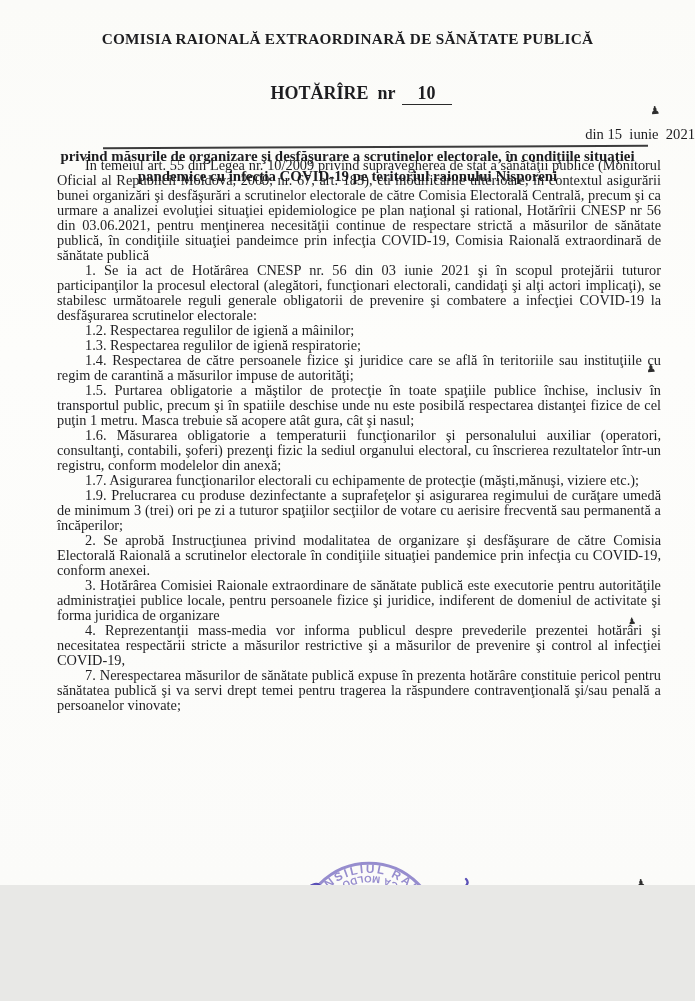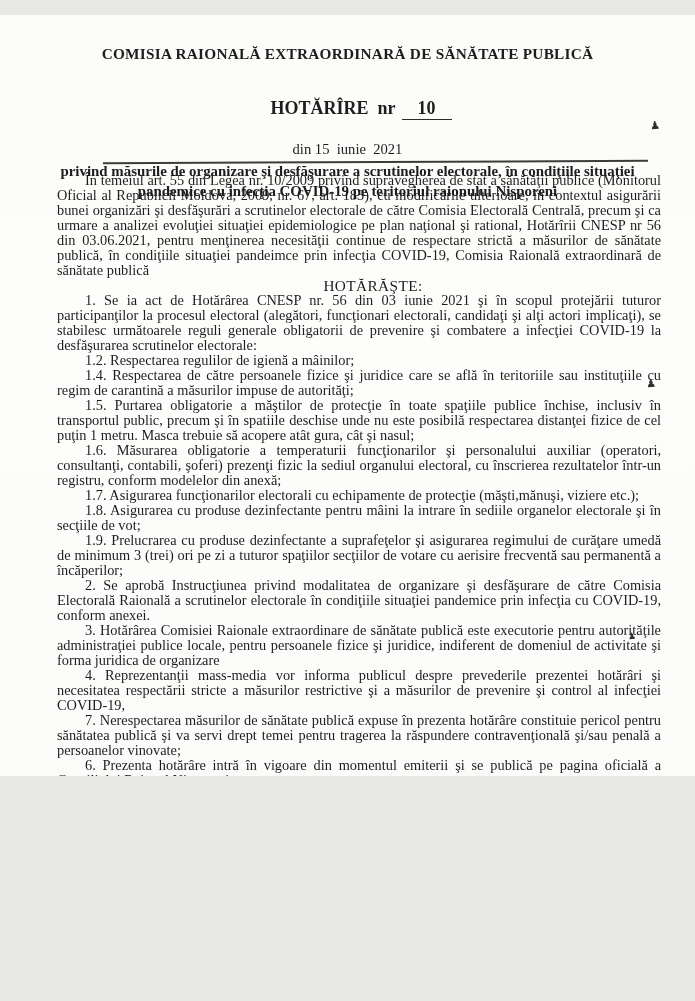--- a/index.html
+++ b/index.html
@@ -1,29 +1,29 @@
 <!DOCTYPE html>
 <html><head>
 <meta charset="utf-8">
 <style>
   html,body{margin:0;padding:0;background:#e8e8e6;}
   .page{
     position:relative;
-    width:695px;height:761px;
-    margin:15px auto;
+    width:695px;height:885px;
+    margin:0 auto;
     background:linear-gradient(180deg,#fbfbf8 0%,#fdfdfb 40%,#fbfbf9 100%);
     font-family:"Liberation Serif","DejaVu Serif",serif;
     color:#1d1d20;
     overflow:hidden;
   }
   .header{position:absolute;top:30px;left:0;right:0;text-align:center;}
   .org-title{font-weight:bold;font-size:15.3px;letter-spacing:.25px;white-space:pre-wrap;}
   .decision-line{margin-top:14px;font-weight:bold;font-size:18px;white-space:pre-wrap;}
   .nr-num{display:inline-block;border-bottom:1.6px solid #2a2a2a;padding:0 16px;margin-left:6px;}
-  .date-line{font-size:14.6px;margin-top:0;white-space:pre-wrap;}
+  .date-line{font-size:14.6px;margin-top:0;white-space:pre-wrap;text-align:right;}
   .subject{font-weight:bold;font-size:14.9px;margin-top:4px;line-height:19.5px;}
   .rule{position:absolute;top:146px;left:103px;width:545px;height:2px;background:#3c3c3c;transform:rotate(-.25deg);}
   .body{
     position:absolute;top:158px;left:57px;width:604px;
     font-size:14.35px;line-height:15px;text-align:justify;
   }
   .body p{margin:0;text-indent:28px;}
   .resolution{ text-align:center;text-indent:0;font-size:15.3px;letter-spacing:.4px;margin:0;}
   .sign-block{position:absolute;top:894px;left:165px;font-weight:bold;font-size:15px;line-height:21px;z-index:3;}
   .sign-row{display:flex;}
@@ -54,34 +54,32 @@
     <div class="subject">
       <div>privind măsurile de organizare şi desfăşurare a scrutinelor electorale, în condiţiile situaţiei</div>
       <div>pandemice cu infecţia COVID-19 pe teritoriul raionului Nisporeni</div>
     </div>
   </div>
 
   <div class="rule"></div>
 
   <div class="body">
     <p>În temeiul art. 55 din Legea nr. 10/2009 privind supravegherea de stat a sănătăţii publice (Monitorul Oficial al Republicii Moldova, 2009, nr. 67, art. 183), cu modificările ulterioare, în contextul asigurării bunei organizări şi desfăşurări a scrutinelor electorale de către Comisia Electorală Centrală, precum şi ca urmare a analizei evoluţiei situaţiei epidemiologice pe plan naţional şi rational, Hotărîrii CNESP nr 56 din 03.06.2021, pentru menţinerea necesităţii continue de respectare strictă a măsurilor de sănătate publică, în condiţiile situaţiei pandeimce prin infecţia COVID-19, Comisia Raională extraordinară de sănătate publică</p>
-    <p class="resolution">HOTĂRĂŞTE:</p>
     <p>1. Se ia act de Hotărârea CNESP nr. 56 din 03 iunie 2021 şi în scopul protejării tuturor participanţilor la procesul electoral (alegători, funcţionari electorali, candidaţi şi alţi actori implicaţi), se stabilesc următoarele reguli generale obligatorii de prevenire şi combatere a infecţiei COVID-19 la desfăşurarea scrutinelor electorale:</p>
     <p>1.2. Respectarea regulilor de igienă a mâinilor;</p>
+    <p>1.3. Respectarea regulilor de igienă respiratorie;</p>
     <p>1.4. Respectarea de către persoanele fizice şi juridice care se află în teritoriile sau instituţiile cu regim de carantină a măsurilor impuse de autorităţi;</p>
     <p>1.5. Purtarea obligatorie a măştilor de protecţie în toate spaţiile publice închise, inclusiv în transportul public, precum şi în spatiile deschise unde nu este posibilă respectarea distanţei fizice de cel puţin 1 metru. Masca trebuie să acopere atât gura, cât şi nasul;</p>
     <p>1.6. Măsurarea obligatorie a temperaturii funcţionarilor şi personalului auxiliar (operatori, consultanţi, contabili, şoferi) prezenţi fizic la sediul organului electoral, cu înscrierea rezultatelor într-un registru, conform modelelor din anexă;</p>
     <p>1.7. Asigurarea funcţionarilor electorali cu echipamente de protecţie (măşti,mănuşi, viziere etc.);</p>
-    <p>1.8. Asigurarea cu produse dezinfectante pentru mâini la intrare în sediile organelor electorale şi în secţiile de vot;</p>
     <p>1.9. Prelucrarea cu produse dezinfectante a suprafeţelor şi asigurarea regimului de curăţare umedă de minimum 3 (trei) ori pe zi a tuturor spaţiilor secţiilor de votare cu aerisire frecventă sau permanentă a încăperilor;</p>
     <p>2. Se aprobă Instrucţiunea privind modalitatea de organizare şi desfăşurare de către Comisia Electorală Raională a scrutinelor electorale în condiţiile situaţiei pandemice prin infecţia cu COVID-19, conform anexei.</p>
     <p>3. Hotărârea Comisiei Raionale extraordinare de sănătate publică este executorie pentru autorităţile administraţiei publice locale, pentru persoanele fizice şi juridice, indiferent de domeniul de activitate şi forma juridica de organizare</p>
     <p>4. Reprezentanţii mass-media vor informa publicul despre prevederile prezentei hotărâri şi necesitatea respectării stricte a măsurilor restrictive şi a măsurilor de prevenire şi control al infecţiei COVID-19,</p>
     <p>7. Nerespectarea măsurilor de sănătate publică expuse în prezenta hotărâre constituie pericol pentru sănătatea publică şi va servi drept temei pentru tragerea la răspundere contravenţională şi/sau penală a persoanelor vinovate;</p>
-    <p>6. Prezenta hotărâre intră în vigoare din momentul emiterii şi se publică pe pagina oficială a Consiliului Raional Nisporeni.</p>
   </div>
 
   <div class="sign-block">
     <div class="sign-row">
       <span class="sign-title">Preşedinte al Comisiei</span>
       <span class="sign-name">Sergiu Sococol</span>
     </div>
     <div class="sign-row">
       <span class="sign-name">Ion Ciubotaru</span>
     </div>

